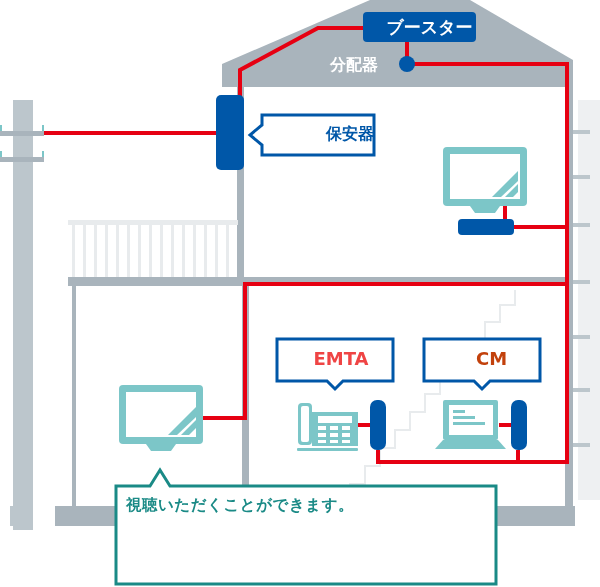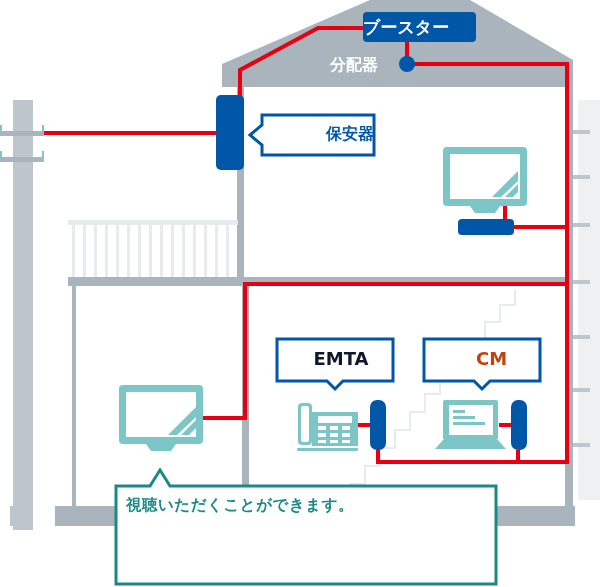--- a/index.html
+++ b/index.html
@@ -148,25 +148,25 @@
     <rect x="453" y="422" width="32" height="3" fill="#7cc6c8"></rect>
     <polygon points="443,440 498,440 506,449 435,449" fill="#7cc6c8"></polygon>
   </g>
   <rect x="511" y="400" width="16" height="50" rx="7" fill="#0057a8"></rect>
 
   <g>
     <polygon points="116,486 150,486 160,470 170,486 496,486 496,584 116,584" fill="#ffffff" stroke="#1a8a86" stroke-width="3"></polygon>
   </g>
 </svg>
 
-<div class="lbl" style="position:absolute;left:363px;top:16px;width:133px;text-align:left;color:#ffffff;font-size:17px;">ブースター</div>
+<div class="lbl" style="position:absolute;left:363px;top:16px;width:133px;text-align:center;color:#ffffff;font-size:17px;">ブースター</div>
 
 <div class="lbl" style="position:absolute;left:330px;top:55px;color:#ffffff;font-size:16px;">分配器</div>
 
 <div class="lbl" style="position:absolute;left:262px;top:124px;width:112px;text-align:right;color:#0057a8;font-size:16px;">保安器</div>
 
-<div class="lbl" style="position:absolute;left:277px;top:348px;width:128px;text-align:center;color:#0f172a;font-size:18px;">EMTA</div>
+<div class="lbl" style="position:absolute;left:277px;top:348px;width:128px;text-align:center;color:#ef4444;font-size:18px;">EMTA</div>
 
 <div class="lbl" style="position:absolute;left:424px;top:348px;width:135px;text-align:center;color:#c2410c;font-size:18px;">CM</div>
 
 <div style="position:absolute;left:126px;top:491px;width:365px;color:#1a8a86;font-size:15.5px;font-weight:bold;line-height:28px;letter-spacing:0.5px;font-family:'DejaVu Sans', sans-serif;">
   <div>視聴いただくことができます。</div>
 </div>
 
 </body></html>

